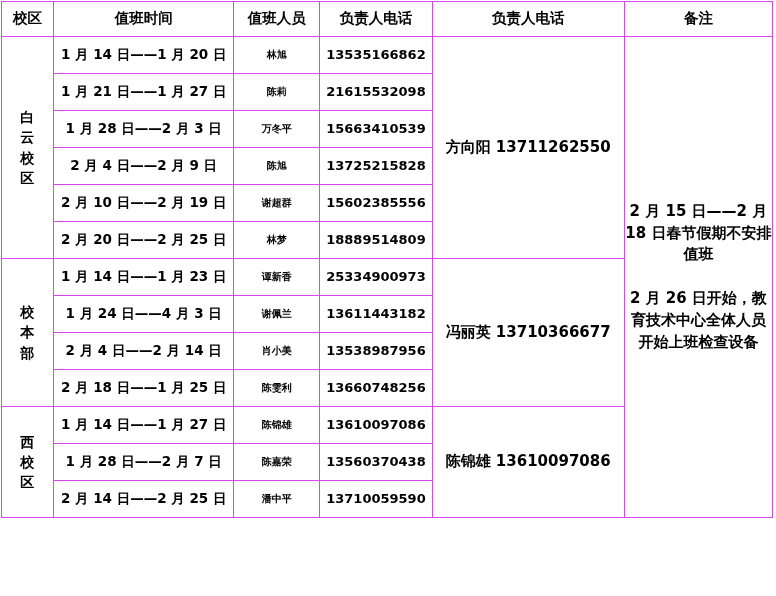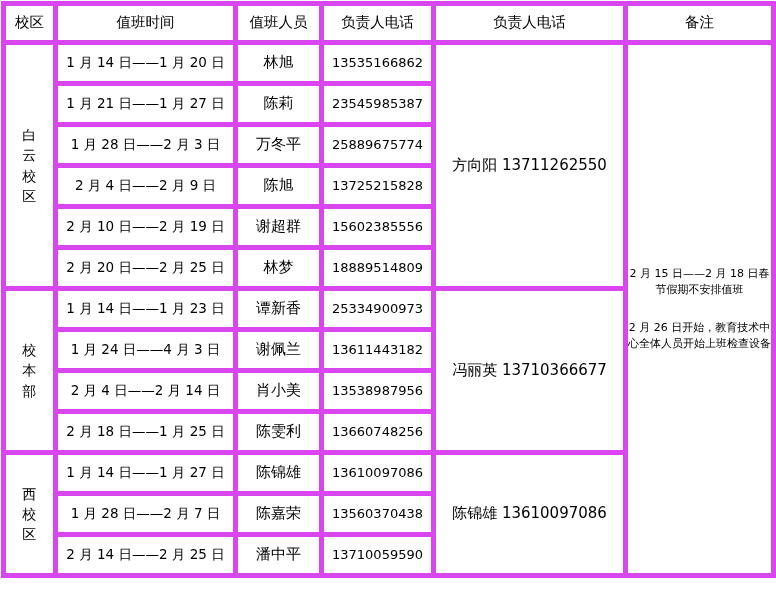--- a/index.html
+++ b/index.html
@@ -21,25 +21,25 @@
     box-sizing: border-box;
   }
   table.duty {
     border-collapse: collapse;
     table-layout: fixed;
     width: 772px;
     margin: 1px 0 0 1px;
     font-size: 13.5px;
   }
   table.duty td, table.duty th {
-    border: 5px solid #d946ef;
+    border: 1px solid #d946ef;
     padding: 0;
     text-align: center;
     vertical-align: middle;
-    font-weight: normal;
+    font-weight: bold;
     line-height: 1.45;
   }
   .hdr td {
     height: 34px;
     font-size: 14.5px;
   }
   .campus-cell {
     font-size: 14px;
     letter-spacing: 0.5px;
     line-height: 2.3;
@@ -51,40 +51,40 @@
   .campus-cell .stack span {
     display: block;
   }
   td.period {
     text-align: left;
     padding-left: 10px;
     font-size: 13.5px;
     height: 36px;
   }
   td.name {
-    font-size: 15px;
+    font-size: 10px;
     height: 36px;
   }
   td.phone {
     text-align: left;
     padding-left: 10px;
     font-size: 13px;
     height: 36px;
   }
   td.manager {
     text-align: left;
     padding-left: 10px;
     font-size: 15px;
     vertical-align: middle;
   }
   td.remark {
     text-align: left;
     vertical-align: top;
     padding: 8px 8px 0 8px;
-    font-size: 11px;
+    font-size: 15px;
     line-height: 2.35;
   }
   td.remark .para {
     display: block;
   }
   td.remark .gap {
     display: block;
     height: 22px;
   }
   .col-campus { width: 52px; }
@@ -132,26 +132,26 @@
         <td class="manager" rowspan="6">方向阳 13711262550</td>
         <td class="remark" rowspan="13">
           <span class="para">2 月 15 日——2 月 18 日春节假期不安排值班</span>
           <span class="gap"></span>
           <span class="para">2 月 26 日开始，教育技术中心全体人员开始上班检查设备</span>
         </td>
       </tr>
       <tr>
         <td class="period">1 月 21 日——1 月 27 日</td>
         <td class="name">陈莉</td>
-        <td class="phone">23545985387</td>
+        <td class="phone">21615532098</td>
       </tr>
       <tr>
         <td class="period">1 月 28 日——2 月 3 日</td>
         <td class="name">万冬平</td>
-        <td class="phone">25889675774</td>
+        <td class="phone">15663410539</td>
       </tr>
       <tr>
         <td class="period">2 月 4 日——2 月 9 日</td>
         <td class="name">陈旭</td>
         <td class="phone">13725215828</td>
       </tr>
       <tr>
         <td class="period">2 月 10 日——2 月 19 日</td>
         <td class="name">谢超群</td>
         <td class="phone">15602385556</td>

